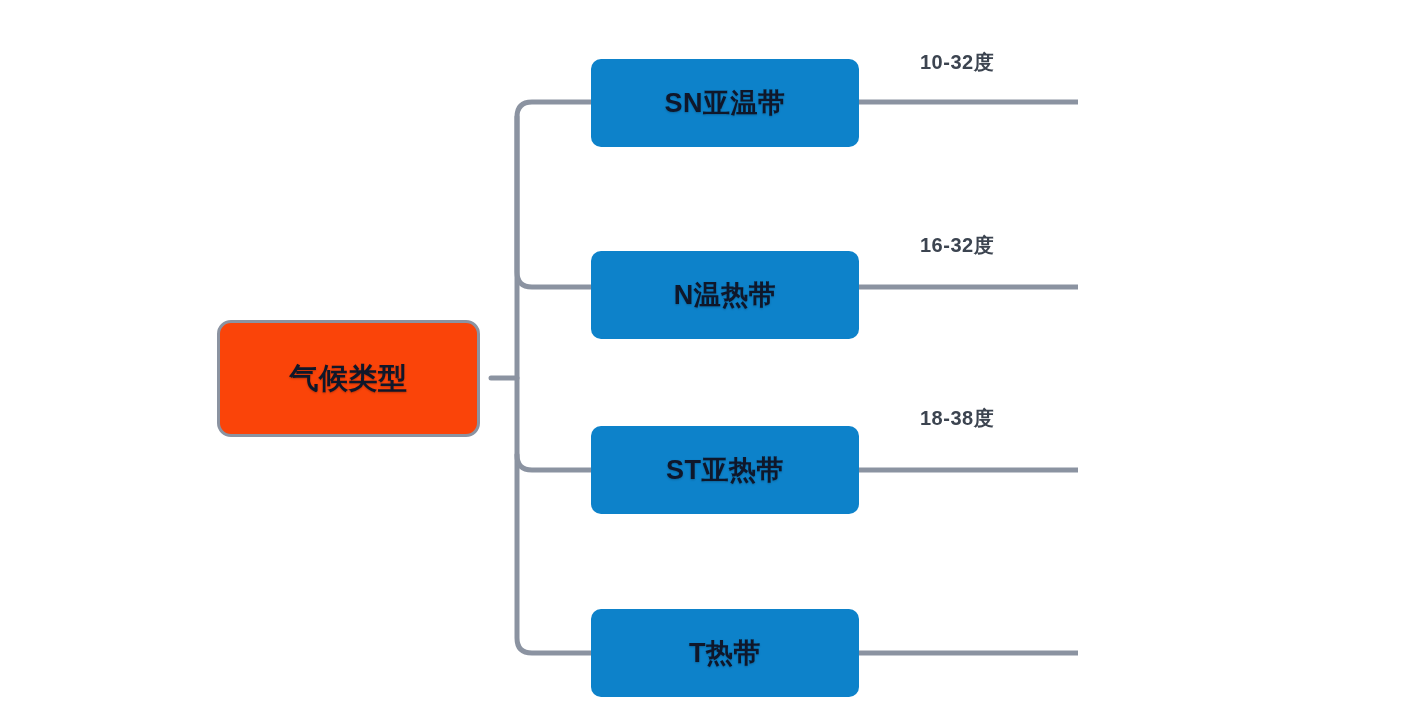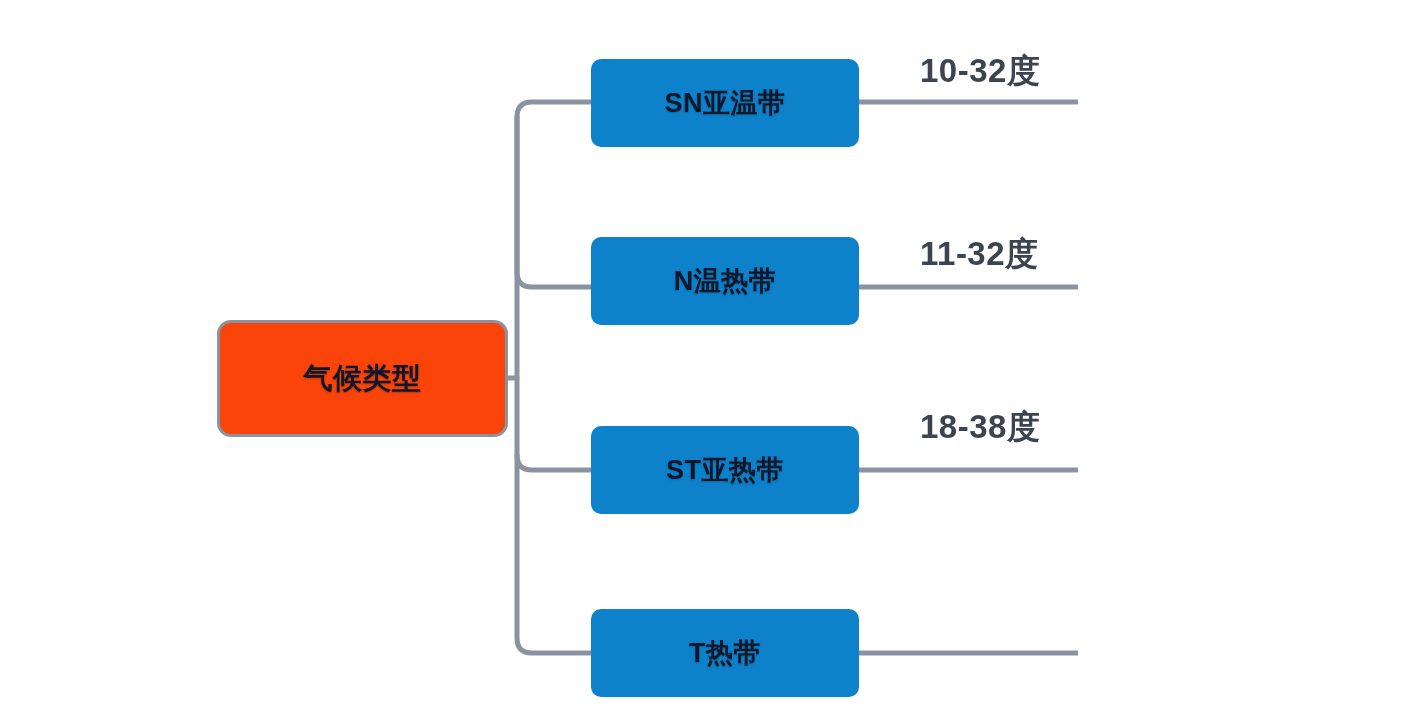--- a/index.html
+++ b/index.html
@@ -37,48 +37,48 @@
     text-align: center;
     color: #0f172a;
     font-weight: bold;
     letter-spacing: 0.5px;
     z-index: 3;
   }
 
   .root-node {
     left: 217px;
     top: 320px;
-    width: 291px;
+    width: 263px;
     height: 117px;
     background: #fa4409;
     border: 3px solid #8b93a1;
     border-radius: 14px;
     font-size: 29px;
     text-shadow: 0 1px 2px rgba(0,0,0,0.25);
   }
 
   .child-node {
     left: 591px;
     width: 268px;
     height: 88px;
     background: #0d82ca;
     border-radius: 10px;
     font-size: 27px;
     text-shadow: 0 1px 2px rgba(0,0,0,0.22);
   }
   .child-node.n0 { top: 59px; }
-  .child-node.n1 { top: 237px; justify-content: center; }
+  .child-node.n1 { top: 251px; justify-content: center; }
   .child-node.n2 { top: 426px; }
   .child-node.n3 { top: 609px; }
 
   .value-label {
     position: absolute;
     left: 920px;
     color: #3c4450;
-    font-size: 33px;
+    font-size: 20px;
     font-weight: bold;
     white-space: nowrap;
     letter-spacing: 0.5px;
     z-index: 3;
   }
   .value-label.v0 { top: 49px; }
   .value-label.v1 { top: 232px; }
   .value-label.v2 { top: 405px; }
   .value-label.v3 { top: 598px; }
 </style>
@@ -116,16 +116,16 @@
     <span>N温热带</span>
   </div>
   <div class="node child-node n3">
     <span>T热带</span>
   </div>
   <div class="node child-node n2">
     <span>ST亚热带</span>
   </div>
 
   <div class="value-label v0">10-32度</div>
-  <div class="value-label v1">11-32度</div>
+  <div class="value-label v1">16-32度</div>
   <div class="value-label v2">18-38度</div>
 
 </div>
 
 </body></html>

